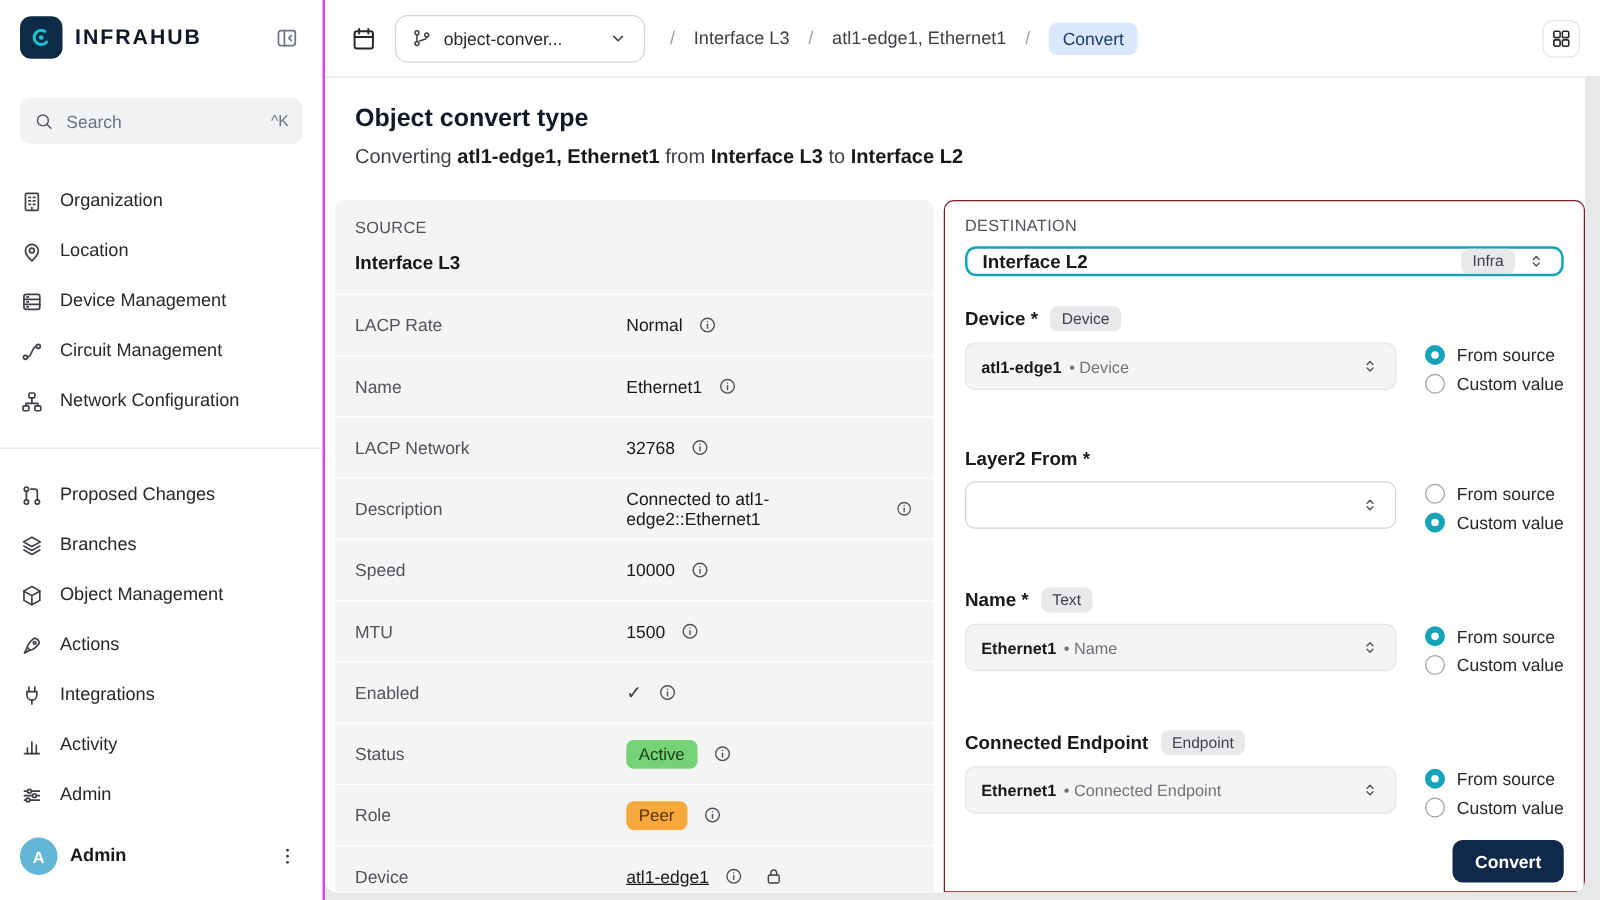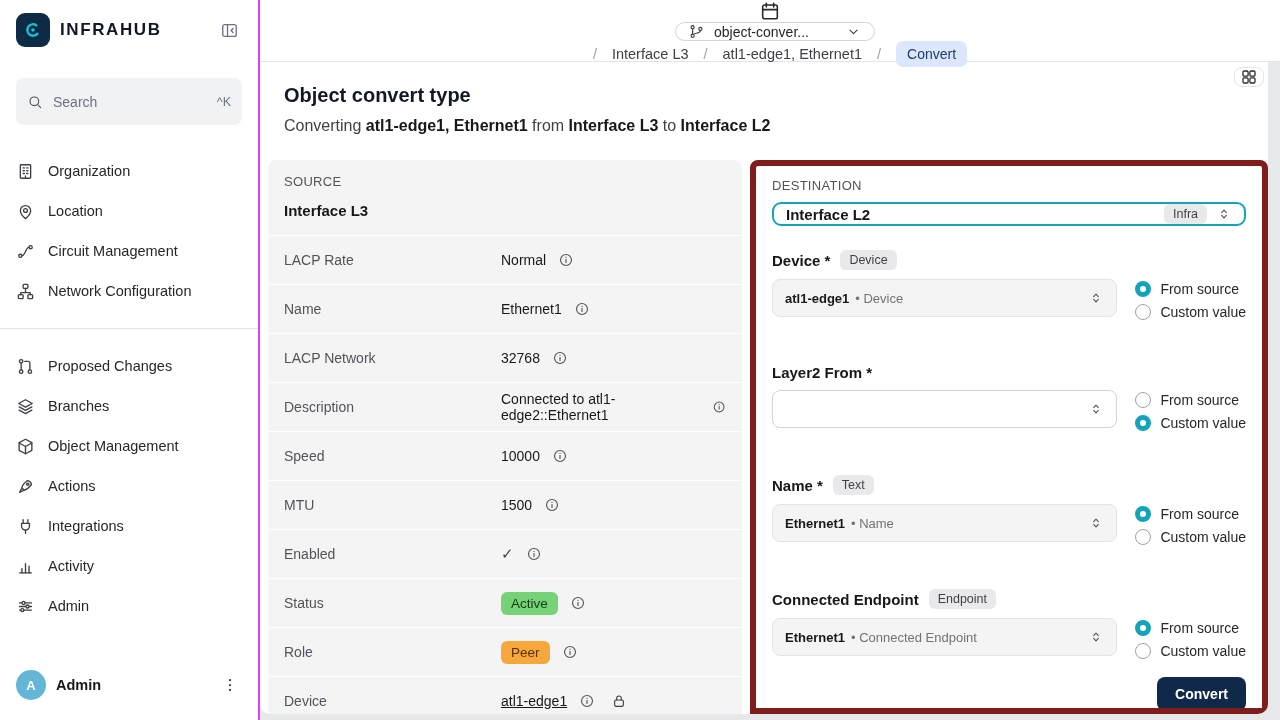--- a/index.html
+++ b/index.html
@@ -30,21 +30,21 @@
   .user-row{margin-top:auto;display:flex;align-items:center;gap:10px;padding:14px 16px 20px;}
   .avatar{width:30px;height:30px;border-radius:50%;background:#63b6d6;color:#fff;
     display:flex;align-items:center;justify-content:center;font-size:13px;font-weight:bold;flex:none;}
   .user-name{font-size:14.5px;font-weight:bold;color:#18181b;}
   .kebab-btn{margin-left:auto;width:24px;height:24px;border:none;background:none;color:#3f3f46;
     cursor:pointer;display:flex;align-items:center;justify-content:center;padding:0;}
   .kebab-btn svg{width:18px;height:18px;}
 
   
   .topbar{position:fixed;left:260px;top:0;width:1020px;height:62px;background:#fff;
-    border-bottom:1px solid #e4e4e7;display:flex;align-items:center;padding:0 16px;z-index:4;flex-direction:column;}
+    border-bottom:1px solid #e4e4e7;display:flex;align-items:center;padding:0 16px;z-index:4;}
   .cal-btn{width:30px;height:30px;border:none;background:none;color:#27272a;cursor:pointer;
     display:flex;align-items:center;justify-content:center;padding:0;}
   .cal-btn svg{width:22px;height:22px;}
   .branch-pill{margin-left:10px;width:200px;height:38px;border:1px solid #d4d4d8;border-radius:10px;
     display:flex;align-items:center;gap:9px;padding:0 12px;cursor:pointer;background:#fff;}
   .branch-pill svg{width:17px;height:17px;color:#3f3f46;flex:none;}
   .branch-pill .pill-text{flex:1;font-size:14px;color:#27272a;white-space:nowrap;overflow:hidden;}
   .branch-pill .chev{width:17px;height:17px;color:#3f3f46;}
   .crumbs{display:flex;align-items:center;gap:15px;margin-left:20px;font-size:14.5px;color:#3f3f46;}
   .crumb-sep{color:#a1a1aa;}
@@ -73,21 +73,21 @@
   .src-label{width:217px;flex:none;font-size:14px;color:#52525b;}
   .src-val{display:flex;align-items:center;gap:12px;font-size:14px;color:#18181b;justify-content:center;}
   .src-val .info{width:16px;height:16px;color:#52525b;cursor:pointer;}
   .src-val .lock{width:16px;height:16px;color:#3f3f46;margin-left:4px;}
   .badge-green{background:#76d276;color:#173a17;padding:4px 10px;border-radius:6px;font-size:13.5px;}
   .badge-orange{background:#f6a83c;color:#57320c;padding:4px 10px;border-radius:6px;font-size:13.5px;}
   .link-val{text-decoration:underline;cursor:pointer;}
   .check-val{font-size:15px;color:#3f3f46;}
 
   
-  .dest-panel{flex:1;background:#fff;border:6px solid #7f1d1d;border-radius:8px 8px 0 0;
+  .dest-panel{flex:1;background:#fff;border:1px solid #7f1d1d;border-radius:8px 8px 0 0;
     padding:12px 16px;display:flex;flex-direction:column;overflow:hidden;}
   .dest-heading{font-size:13px;color:#52525b;letter-spacing:.3px;}
   .type-select{margin-top:9px;height:41px;border:2px solid #14a3b8;border-radius:9px;
     display:flex;align-items:center;gap:9px;padding:0 12px;cursor:pointer;background:#fff;}
   .type-select .tval{flex:1;font-size:15px;font-weight:600;color:#18181b;}
   .kind-badge{background:#e9e9ec;color:#3f3f46;font-size:12.5px;padding:3px 9px;border-radius:6px;white-space:nowrap;}
   .stepper{width:16px;height:16px;color:#52525b;flex:none;}
   .field{margin-top:44px;}
   .field.first{margin-top:24px;}
   .field-head{display:flex;align-items:center;gap:10px;}
@@ -251,20 +251,26 @@
       <span>Organization</span>
     </div>
     <div class="nav-item">
       <svg class="ic">
           <use href="#i-pin"></use>
         </svg>
       <span>Location</span>
     </div>
     <div class="nav-item">
       <svg class="ic">
+          <use href="#i-device"></use>
+        </svg>
+      <span>Device Management</span>
+    </div>
+    <div class="nav-item">
+      <svg class="ic">
           <use href="#i-circuit"></use>
         </svg>
       <span>Circuit Management</span>
     </div>
     <div class="nav-item">
       <svg class="ic">
           <use href="#i-network"></use>
         </svg>
       <span>Network Configuration</span>
     </div>

